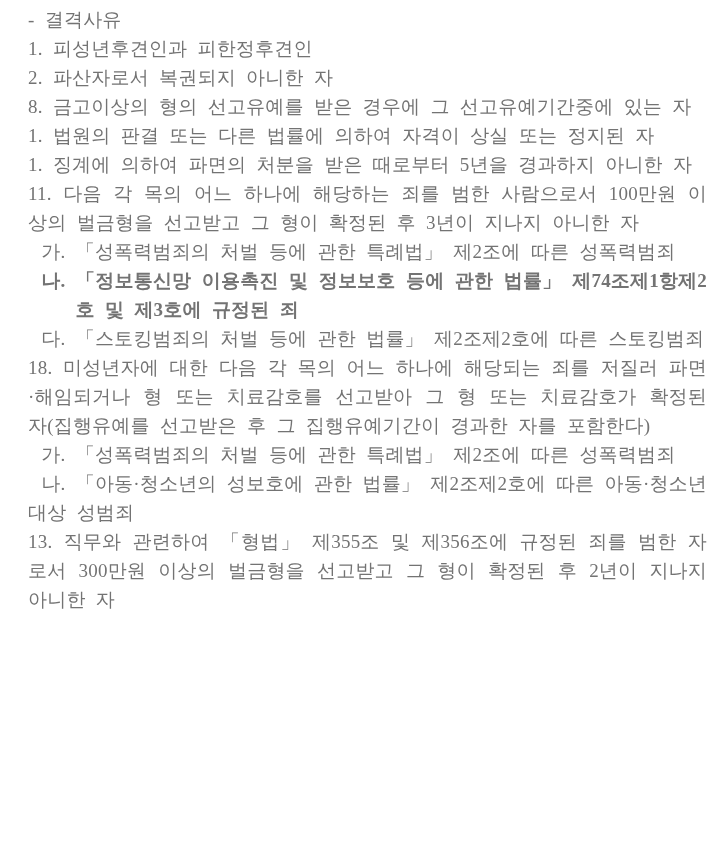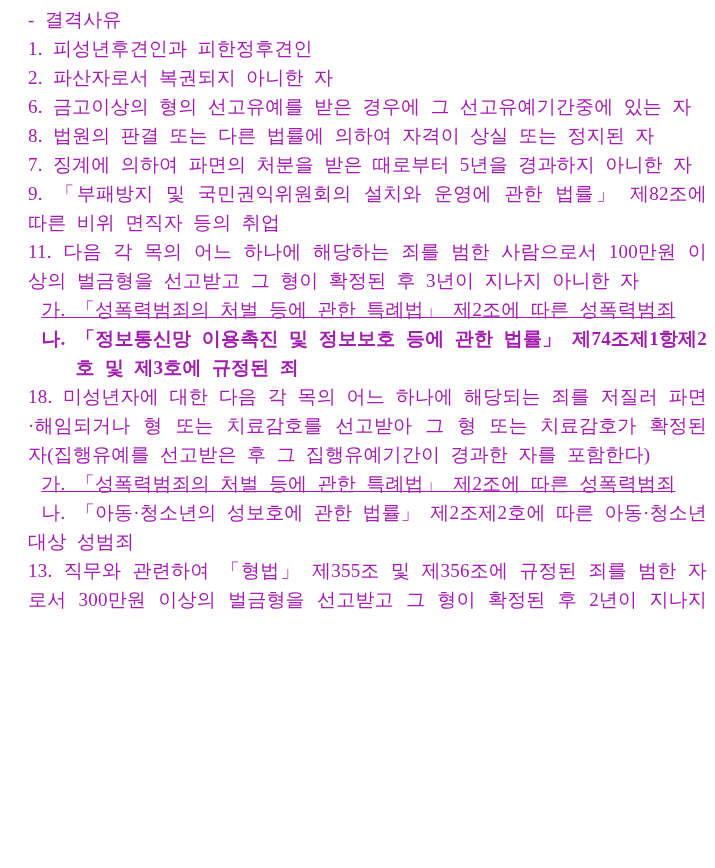--- a/index.html
+++ b/index.html
@@ -5,40 +5,39 @@
   html, body {
     margin: 0;
     padding: 0;
     background: #ffffff;
   }
   .page {
     width: 715px;
     height: 612px;
     box-sizing: border-box;
     background: #ffffff;
-    color: #a21caf;
+    color: #737373;
     font-family: "Liberation Serif", "DejaVu Serif", serif;
     font-size: 19px;
     line-height: 29px;
     padding: 5px 8px 4px 28px;
     overflow: hidden;
     word-spacing: 0.28em;
     letter-spacing: 0.01em;
   }
   .heading {
     text-align: left;
   }
   .para {
     text-align: justify;
     margin: 0;
   }
   
   .para.sub {
     padding-left: 0.7em;
-    text-decoration: underline;
   }
   .para.note {
     padding-left: 0.55em;
   }
   
   .para.sub-hang {
     padding-left: 2.5em;
     text-indent: -1.8em;
     font-weight: bold;
   }
@@ -49,25 +48,25 @@
   }
 </style>
 </head>
 <body>
 
 <div class="page">
   <div class="para heading">- 결격사유</div>
   <div>
       <div class="para">1. 피성년후견인과 피한정후견인</div>
       <div class="para">2. 파산자로서 복권되지 아니한 자</div>
-      <div class="para">6. 금고이상의 형의 선고유예를 받은 경우에 그 선고유예기간중에 있는 자</div>
-      <div class="para">8. 법원의 판결 또는 다른 법률에 의하여 자격이 상실 또는 정지된 자</div>
-      <div class="para">7. 징계에 의하여 파면의 처분을 받은 때로부터 5년을 경과하지 아니한 자</div>
-      <div class="para">9. 「부패방지 및 국민권익위원회의 설치와 운영에 관한 법률」 제82조에 따른 비위 면직자 등의 취업</div>
+      <div class="para">8. 금고이상의 형의 선고유예를 받은 경우에 그 선고유예기간중에 있는 자</div>
+      <div class="para">1. 법원의 판결 또는 다른 법률에 의하여 자격이 상실 또는 정지된 자</div>
+      <div class="para">1. 징계에 의하여 파면의 처분을 받은 때로부터 5년을 경과하지 아니한 자</div>
       <div class="para">11. 다음 각 목의 어느 하나에 해당하는 죄를 범한 사람으로서 100만원 이상의 벌금형을 선고받고 그 형이 확정된 후 3년이 지나지 아니한 자</div>
       <div class="para sub">가. 「성폭력범죄의 처벌 등에 관한 특례법」 제2조에 따른 성폭력범죄</div>
       <div class="para sub-hang">나. 「정보통신망 이용촉진 및 정보보호 등에 관한 법률」 제74조제1항제2호 및 제3호에 규정된 죄</div>
+      <div class="para sub">다. 「스토킹범죄의 처벌 등에 관한 법률」 제2조제2호에 따른 스토킹범죄</div>
       <div class="para">18. 미성년자에 대한 다음 각 목의 어느 하나에 해당되는 죄를 저질러 파면·해임되거나 형 또는 치료감호를 선고받아 그 형 또는 치료감호가 확정된 자(집행유예를 선고받은 후 그 집행유예기간이 경과한 자를 포함한다)</div>
       <div class="para sub">가. 「성폭력범죄의 처벌 등에 관한 특례법」 제2조에 따른 성폭력범죄</div>
       <div class="para sub-outdent">나. 「아동·청소년의 성보호에 관한 법률」 제2조제2호에 따른 아동·청소년 대상 성범죄</div>
       <div class="para">13. 직무와 관련하여 「형법」 제355조 및 제356조에 규정된 죄를 범한 자로서 300만원 이상의 벌금형을 선고받고 그 형이 확정된 후 2년이 지나지 아니한 자</div>
     </div>
 </div>
 
 </body></html>

